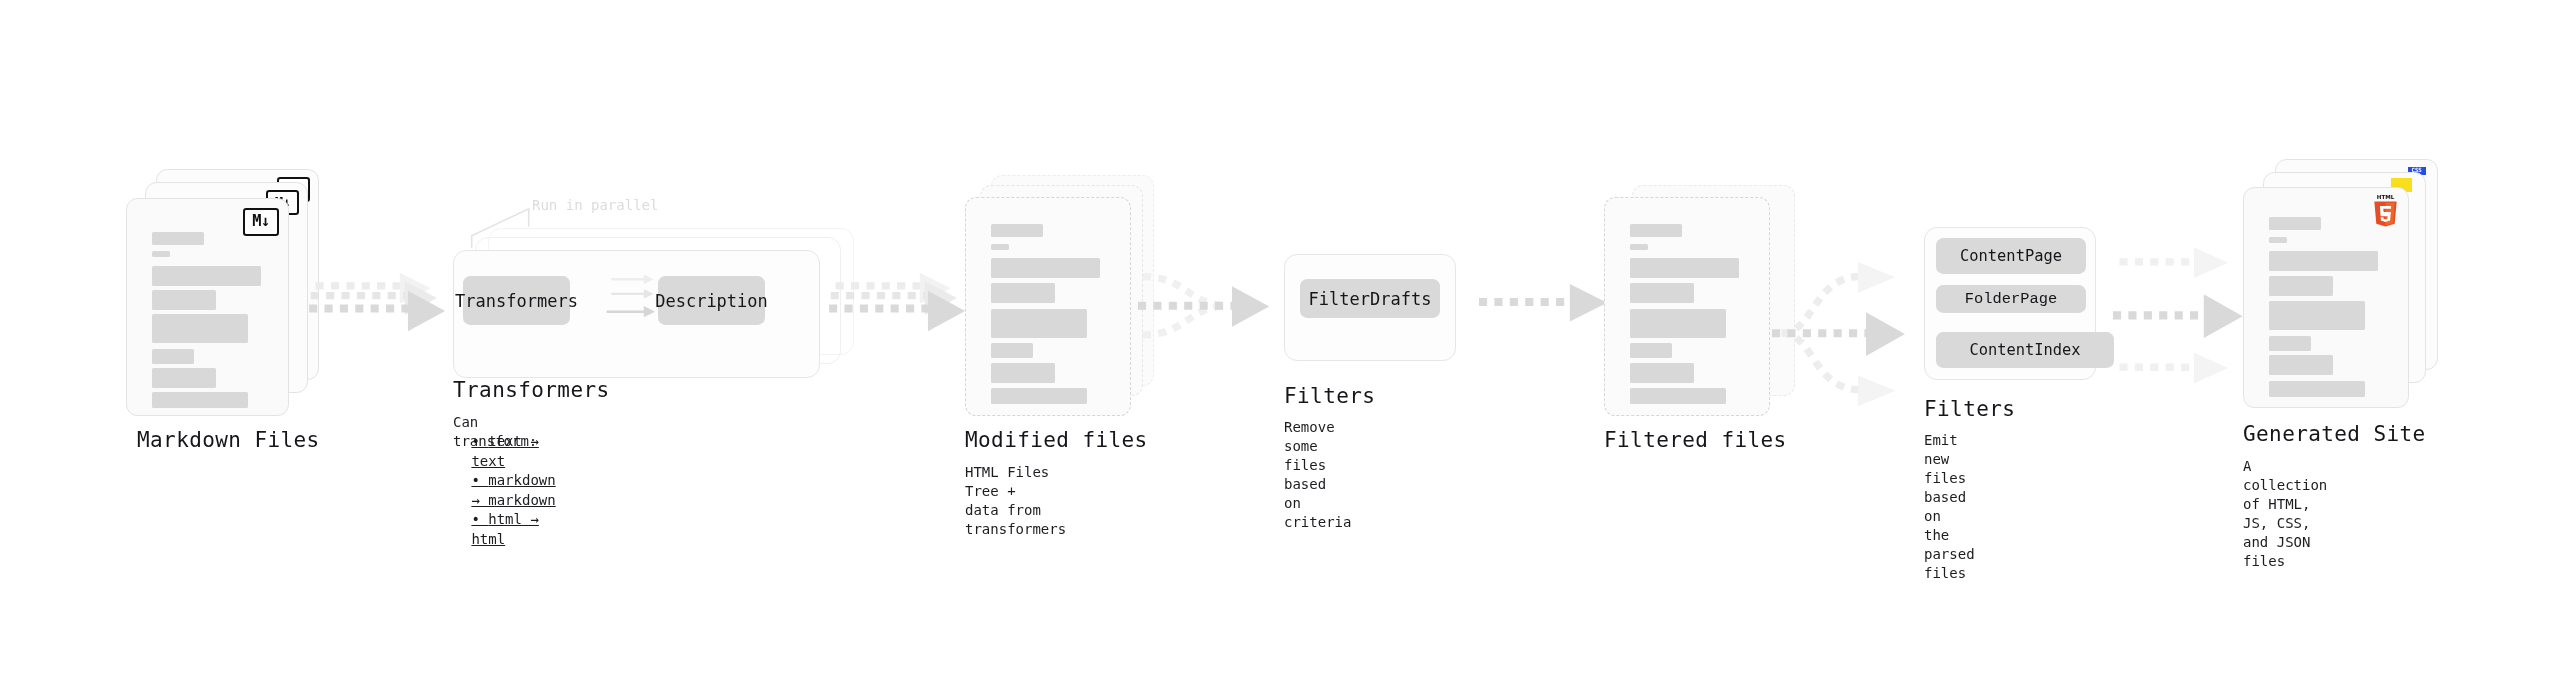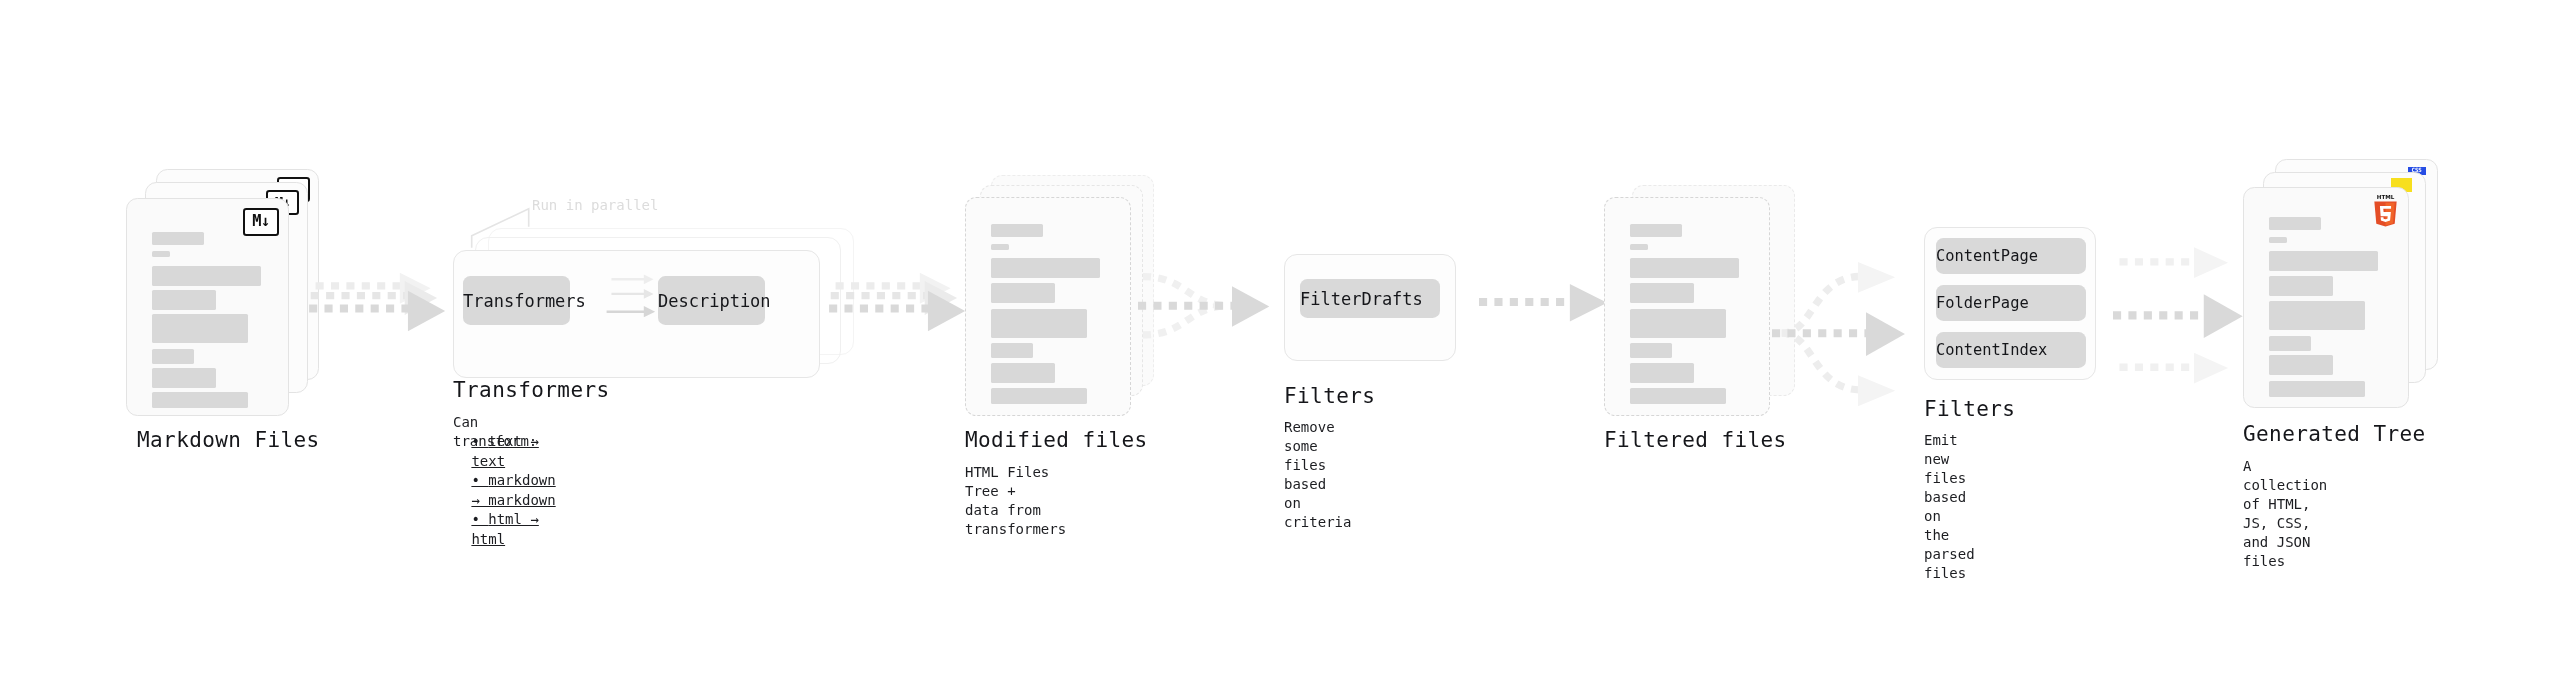--- a/index.html
+++ b/index.html
@@ -58,21 +58,21 @@
     background:#fdfdfd;
     box-sizing:border-box;
   }
   .groupbox.ghost2{border-color:#f0f0f0;background:transparent;}
   .groupbox.ghost3{border-color:#f4f4f4;background:transparent;}
 
   .chip{
     position:absolute;
     background:#d9d9d9;
     border-radius:7.3px;
-    display:flex;align-items:center;
+    display:flex;align-items:center;justify-content:center;
     font-size:17px;
     color:#15161a;
     box-sizing:border-box;
     white-space:nowrap;
   }
   .chip.g2{background:#e4e4e4;color:transparent;}
   .chip.g3{background:#ececec;color:transparent;}
 
   
   .title{
@@ -278,24 +278,24 @@
     <polygon points="106,162 152,181 106,200" fill="#f4f4f4"></polygon>
     <line x1="0" y1="110" x2="120" y2="110" stroke="#d9d9d9" stroke-width="10" stroke-dasharray="10 9"></line>
     <polygon points="116,84 164,111 116,138" fill="#d9d9d9"></polygon>
   </svg>
 
   <div class="node">
     <div class="groupbox" style="left:1924px;top:227px;width:172px;height:153px;"></div>
     <div class="chip" style="left:1936px;top:238px;width:150px;height:36px;font-size:15.4px;">
       <span>ContentPage</span>
     </div>
-    <div class="chip" style="left:1936px;top:285px;width:150px;height:36px;font-size:15.4px;">
+    <div class="chip" style="left:1936px;top:285px;width:150px;height:28px;font-size:15.4px;font-family:Liberation Mono, monospace;">
       <span>FolderPage</span>
     </div>
-    <div class="chip" style="left:1936px;top:332px;width:150px;height:36px;font-size:15.4px;">
+    <div class="chip" style="left:1936px;top:332px;width:178px;height:36px;font-size:15.4px;">
       <span>ContentIndex</span>
     </div>
     <div class="title" style="left:1924px;top:397px;">Filters</div>
     <div class="sub" style="left:1924px;top:431px;">Emit new files based on
 the parsed files</div>
   </div>
 
   <svg style="left:2113px;top:244px;width:154px;height:146px;" viewBox="0 0 190 180">
     <g stroke="#f0f0f0" stroke-width="9" stroke-dasharray="10 9" fill="none">
       <line x1="8" y1="22" x2="104" y2="22"></line>
@@ -335,19 +335,19 @@
       <div class="skel" style="left:25px;top:29px;width:52px;height:13px;"></div>
       <div class="skel" style="left:25px;top:49px;width:18px;height:5.7px;"></div>
       <div class="skel" style="left:25px;top:63px;width:109px;height:19.5px;"></div>
       <div class="skel" style="left:25px;top:88px;width:64px;height:19.5px;"></div>
       <div class="skel" style="left:25px;top:113px;width:96px;height:29px;"></div>
       <div class="skel" style="left:25px;top:148px;width:42px;height:14.6px;"></div>
       <div class="skel" style="left:25px;top:167px;width:64px;height:19.5px;"></div>
       <div class="skel" style="left:25px;top:193px;width:96px;height:16.3px;"></div>
     </div>
 
-    <div class="title" style="left:2243px;top:422px;">Generated Tree</div>
+    <div class="title" style="left:2243px;top:422px;">Generated Site</div>
     <div class="sub" style="left:2243px;top:457px;">A collection of HTML,
 JS, CSS, and JSON files</div>
   </div>
 
 </div>
 
 
 </body></html>

